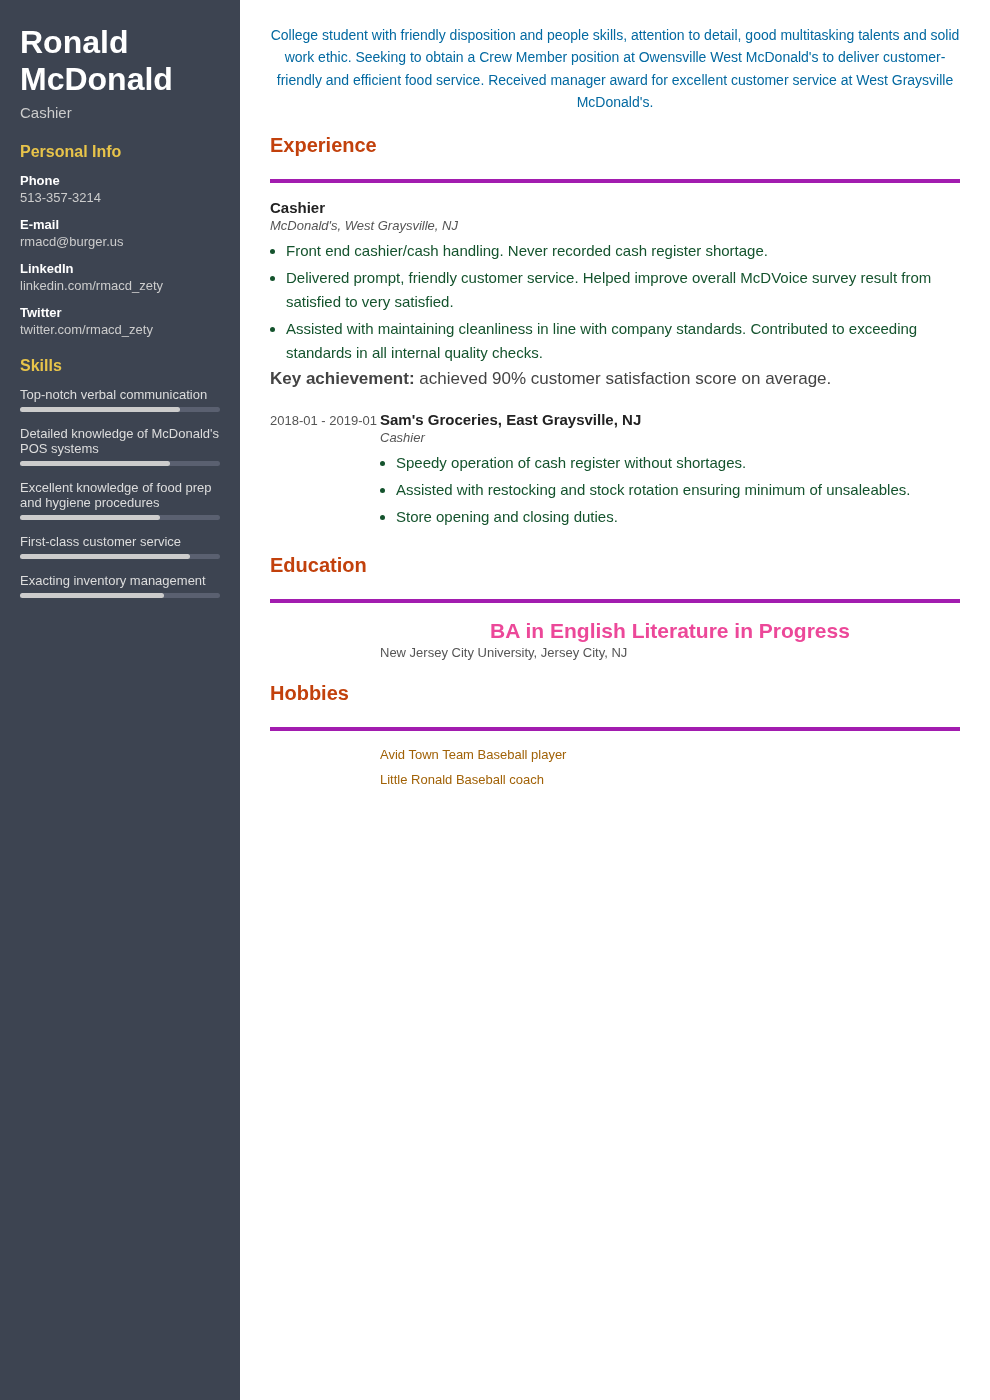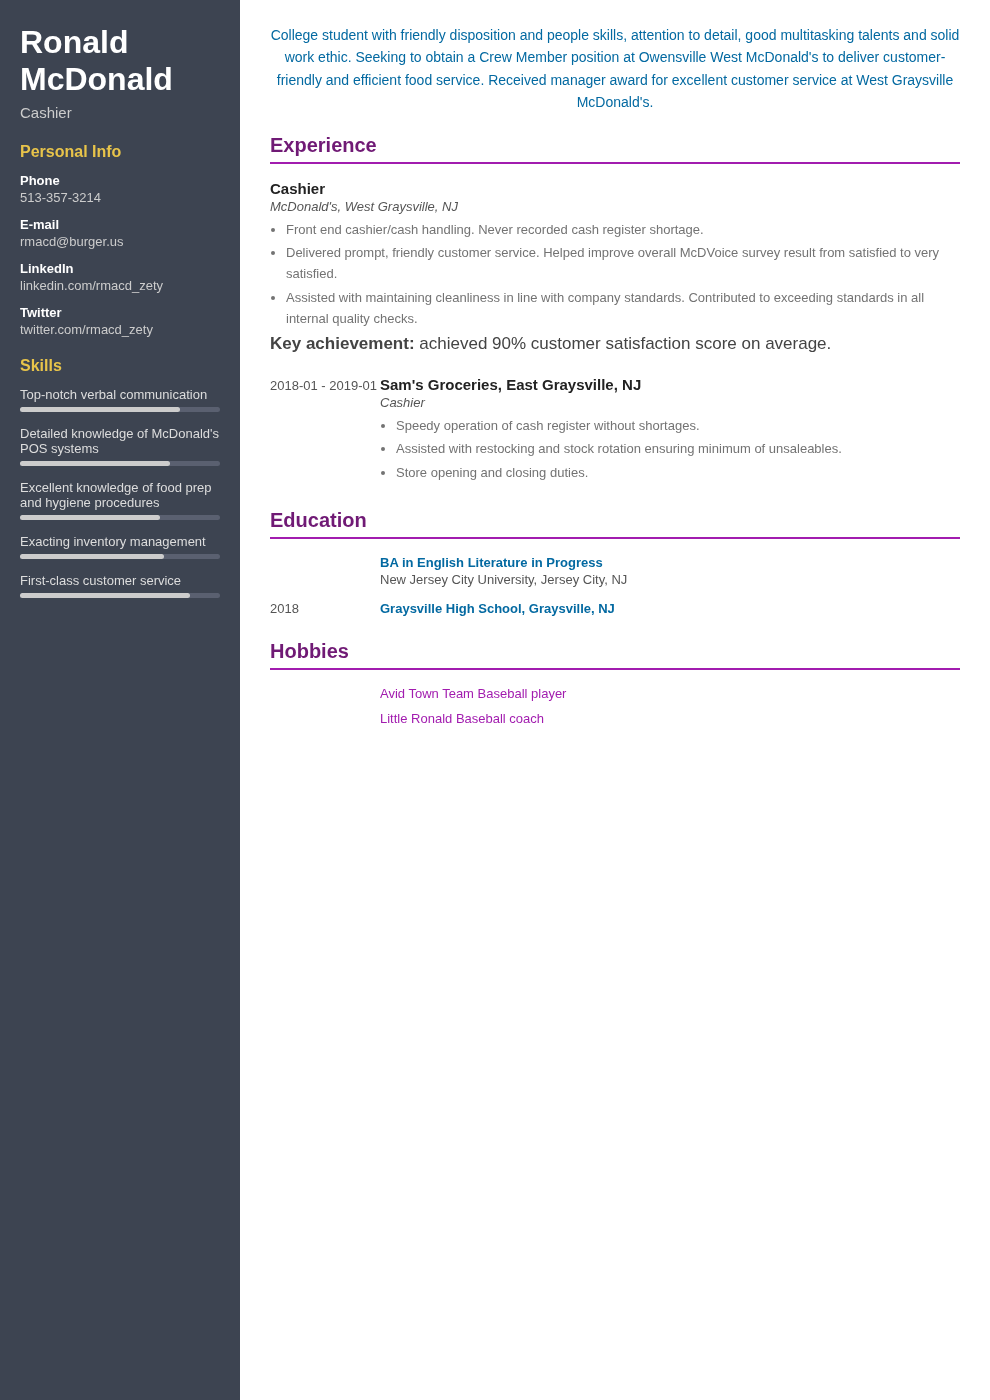--- a/index.html
+++ b/index.html
@@ -96,23 +96,23 @@
       font-size: 14px;
       color: #0369a1;
       line-height: 1.6;
       margin-bottom: 20px;
       text-align: center;
     }
 
     .section-title {
       font-size: 20px;
       font-weight: 700;
-      color: #701a75;
-      border-bottom: 2px solid #a21caf;
-      padding-bottom: 5px;
+      color: #c2410c;
+      border-bottom: 4px solid #a21caf;
+      padding-bottom: 22px;
       margin-bottom: 16px;
     }
 
     .section {
       margin-bottom: 22px;
     }
 
     .experience-entry {
       display: flex;
       margin-bottom: 22px;
@@ -139,22 +139,22 @@
 
     .entry-company {
       font-style: italic;
       font-size: 13px;
       color: #555;
       margin-bottom: 6px;
     }
 
     .entry-bullets {
       padding-left: 16px;
-      font-size: 13px;
-      color: #737373;
+      font-size: 15px;
+      color: #14532d;
       line-height: 1.6;
     }
 
     .entry-bullets li {
       margin-bottom: 3px;
     }
 
     .key-achievement {
       font-size: 17px;
       color: #444;
@@ -175,45 +175,46 @@
       flex-shrink: 0;
       font-size: 13px;
       color: #555;
     }
 
     .edu-content {
       flex: 1;
     }
 
     .edu-degree {
-      font-size: 13px;
-      font-weight: 700;
-      color: #0369a1;
+      font-size: 21px;
+      font-weight: 700;
+      color: #ec4899;
       margin-bottom: 2px;
+      text-align: center;
     }
 
     .edu-school {
       font-size: 13px;
       color: #555;
       font-style: normal;
     }
 
     .hobbies-entry {
       display: flex;
       margin-bottom: 4px;
     }
 
     .hobbies-spacer {
       width: 110px;
       flex-shrink: 0;
     }
 
     .hobby-text {
       font-size: 13px;
-      color: #a21caf;
+      color: #a16207;
       margin-bottom: 6px;
     }
   </style>
 </head>
 <body>
 
 <div class="sidebar">
   <div class="sidebar-name">Ronald McDonald</div>
   <div class="sidebar-title">Cashier</div>
 
@@ -246,29 +247,29 @@
             <div class="skill-bar-fill" style="width: 75%;"></div>
           </div>
         </div>
         <div class="skill-item">
           <div class="skill-name">Excellent knowledge of food prep and hygiene procedures</div>
           <div class="skill-bar-bg">
             <div class="skill-bar-fill" style="width: 70%;"></div>
           </div>
         </div>
         <div class="skill-item">
+          <div class="skill-name">First-class customer service</div>
+          <div class="skill-bar-bg">
+            <div class="skill-bar-fill" style="width: 85%;"></div>
+          </div>
+        </div>
+        <div class="skill-item">
           <div class="skill-name">Exacting inventory management</div>
           <div class="skill-bar-bg">
             <div class="skill-bar-fill" style="width: 72%;"></div>
-          </div>
-        </div>
-        <div class="skill-item">
-          <div class="skill-name">First-class customer service</div>
-          <div class="skill-bar-bg">
-            <div class="skill-bar-fill" style="width: 85%;"></div>
           </div>
         </div>
       </div>
   </div>
 </div>
 
 <div class="main">
   <p class="summary-text">College student with friendly disposition and people skills, attention to detail, good multitasking talents and solid work ethic. Seeking to obtain a Crew Member position at Owensville West McDonald's to deliver customer-friendly and efficient food service. Received manager award for excellent customer service at West Graysville McDonald's.</p>
 
   <div class="section">
@@ -304,26 +305,20 @@
   <div class="section">
     <div class="section-title">Education</div>
     <div id="education-container">
         <div class="education-entry">
           <div class="edu-date"></div>
           <div class="edu-content">
             <div class="edu-degree">BA in English Literature in Progress</div>
             <div class="edu-school">New Jersey City University, Jersey City, NJ</div>
           </div>
         </div>
-        <div class="education-entry">
-          <div class="edu-date">2018</div>
-          <div class="edu-content">
-            <div class="edu-degree">Graysville High School, Graysville, NJ</div>
-          </div>
-        </div>
       </div>
   </div>
 
   <div class="section">
     <div class="section-title">Hobbies</div>
     <div id="hobbies-container">
         <div class="hobbies-entry">
           <div class="hobbies-spacer"></div>
           <div class="hobby-text">Avid Town Team Baseball player</div>
         </div>

